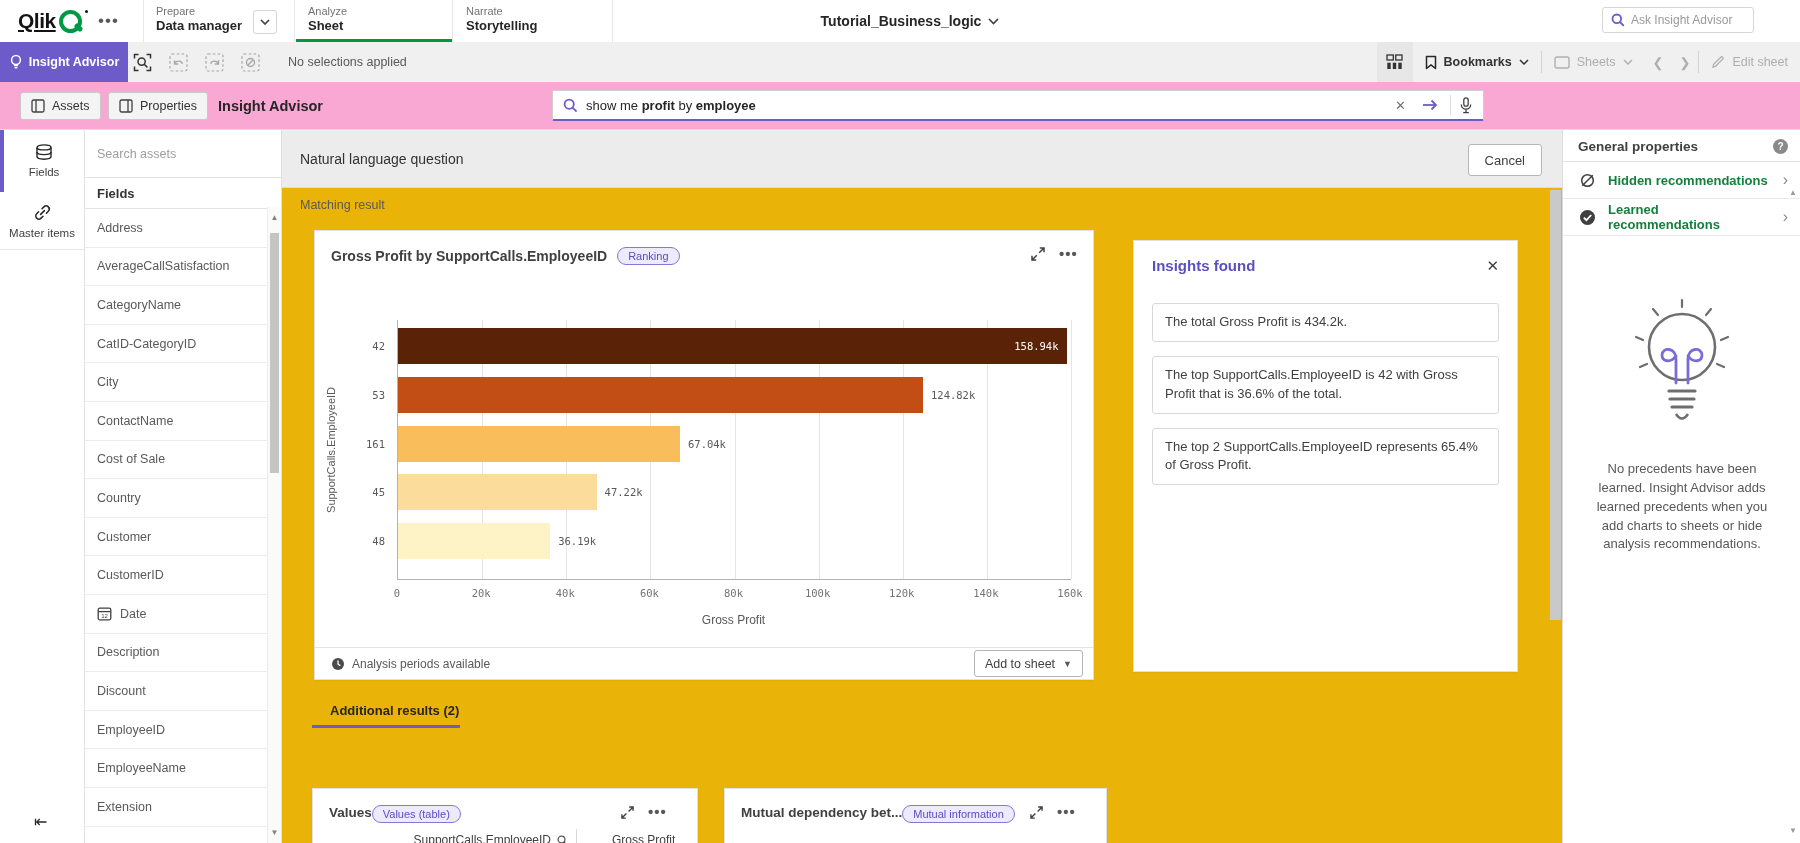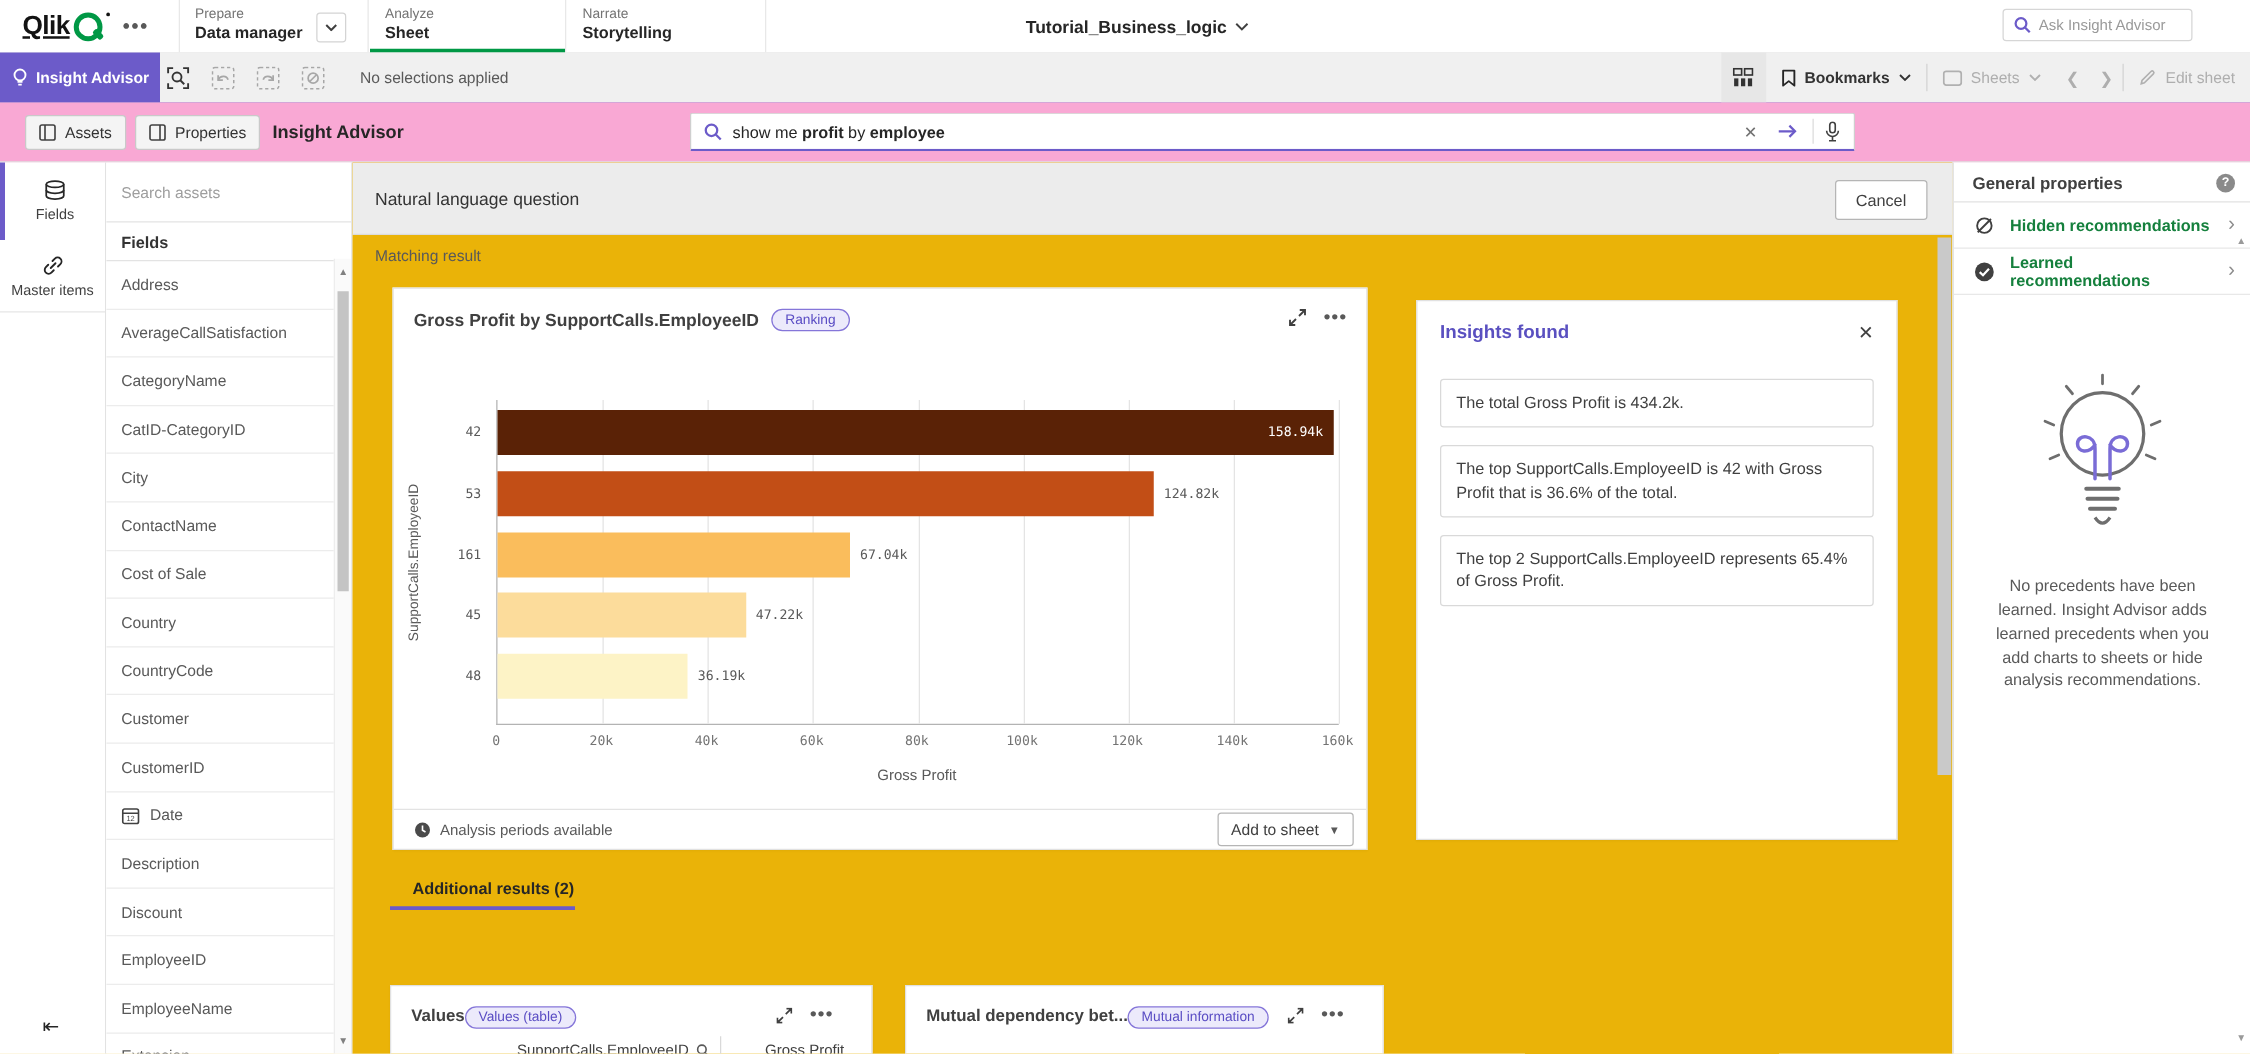--- a/index.html
+++ b/index.html
@@ -334,23 +334,20 @@
         <span>City</span>
       </div>
       <div class="field-row">
         <span>ContactName</span>
       </div>
       <div class="field-row">
         <span>Cost of Sale</span>
       </div>
       <div class="field-row">
         <span>Country</span>
-      </div>
-      <div class="field-row">
-        <span>CountryCode</span>
       </div>
       <div class="field-row">
         <span>Customer</span>
       </div>
       <div class="field-row">
         <span>CustomerID</span>
       </div>
       <div class="field-row">
         <svg width="15" height="15" viewBox="0 0 15 15">
           <rect x="1.2" y="2.2" width="12.6" height="11.6" rx="1.5" fill="none" stroke="#404040" stroke-width="1.3"></rect>

